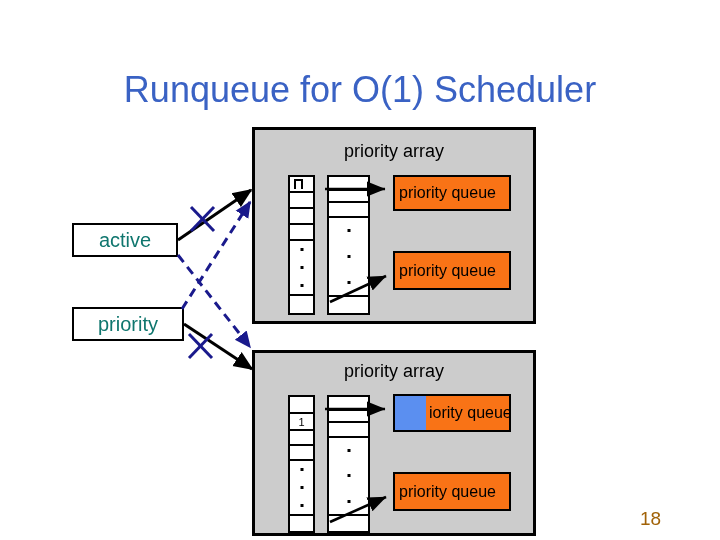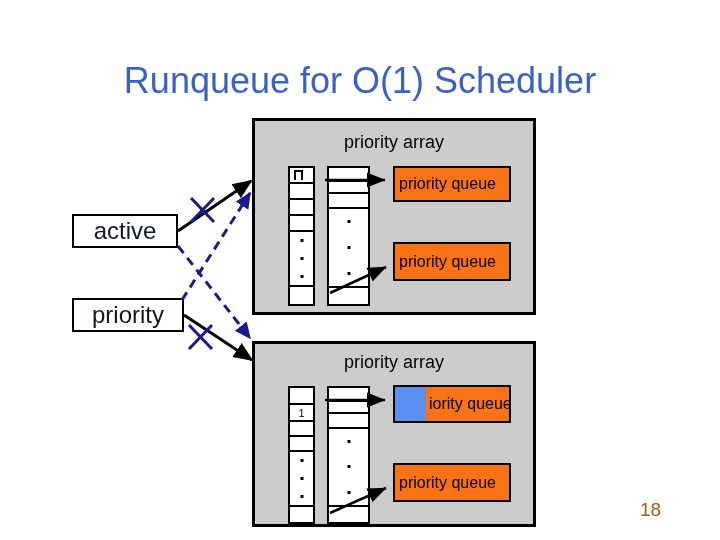--- a/index.html
+++ b/index.html
@@ -10,21 +10,21 @@
   body {
     width: 720px;
     height: 540px;
     position: relative;
     overflow: hidden;
     font-family: "Liberation Sans", sans-serif;
   }
 
   #slide {
     position: absolute;
-    left: 0; top: 8px;
+    left: 0; top: 17px;
     width: 720px; height: 428px;
   }
 
   
   .slide-title {
     position: absolute;
     left: 0; top: 52px;
     width: 720px;
     text-align: center;
     font-size: 36px;
@@ -145,22 +145,22 @@
 
   
   .label-box {
     position: absolute;
     background: #ffffff;
     border: 2px solid #000000;
     box-sizing: border-box;
     display: flex;
     align-items: center;
     justify-content: center;
-    font-size: 24px;
-    color: #0f172a;
+    font-size: 20px;
+    color: #0f766e;
     white-space: nowrap;
   }
   #label-active  { left: 72px;  top: 206px; width: 106px; height: 34px; }
   #label-expired { left: 72px;  top: 290px; width: 112px; height: 34px; }
 
   
   .page-num {
     position: absolute;
     left: 640px; top: 491px;
     font-size: 19px;

